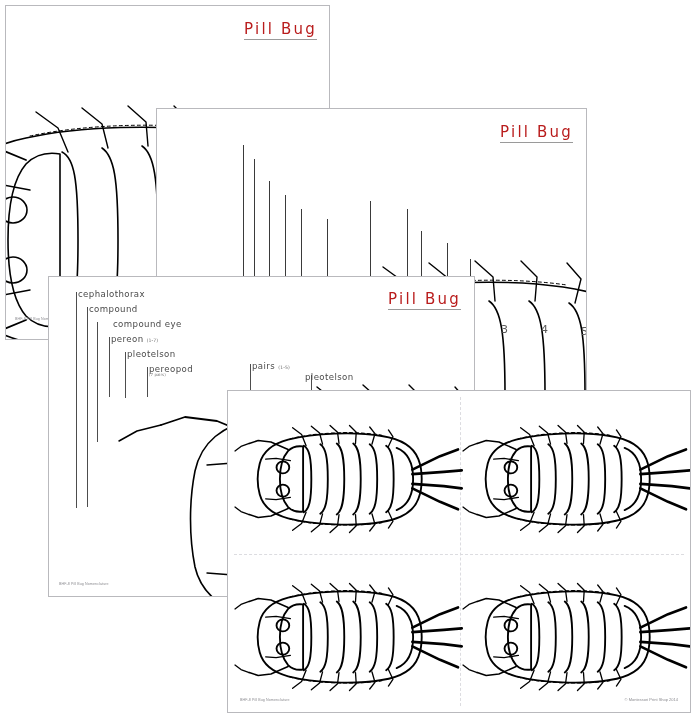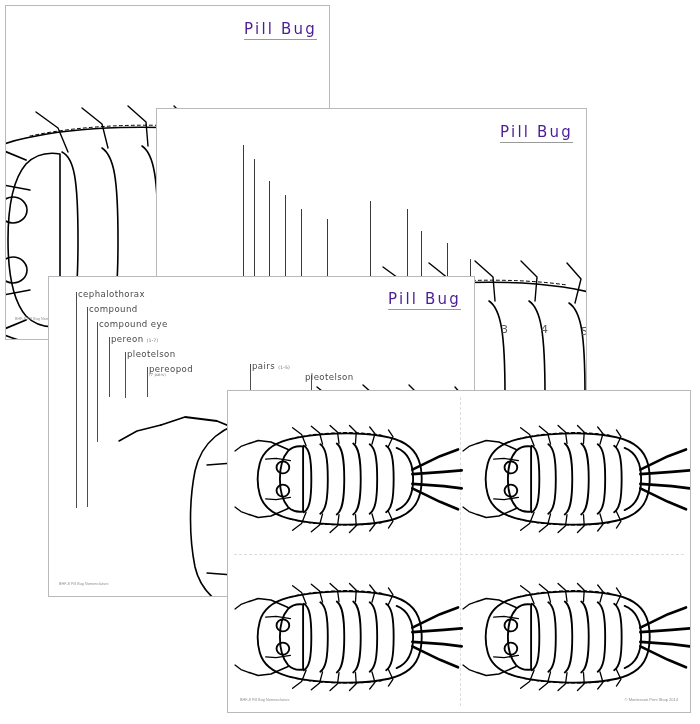--- a/index.html
+++ b/index.html
@@ -21,21 +21,21 @@
     background: #ffffff;
     border: 1px solid #b9b9bd;
     overflow: hidden;
   }
 
   .card-title {
     position: absolute;
     font-family: "DejaVu Sans", sans-serif;
     font-size: 15px;
     letter-spacing: 2.2px;
-    color: #4c1d95;
+    color: #b91c1c;
     border-bottom: 1px solid #9a9a9a;
     padding-bottom: 1px;
     white-space: nowrap;
   }
 
   .card-footer {
     position: absolute;
     font-family: "Liberation Sans", sans-serif;
     font-size: 3.6px;
     color: #8b8b90;
@@ -264,21 +264,21 @@
     <div class="lbl" style="left:29px; top:12px;">
       <span>cephalothorax</span>
     </div>
     <div class="leader" style="left:27px; top:15px; height:216px;"></div>
 
     <div class="lbl" style="left:40px; top:27px;">
       <span>compound</span>
     </div>
     <div class="leader" style="left:38px; top:30px; height:200px;"></div>
 
-    <div class="lbl" style="left:50px; top:42px;">
+    <div class="lbl" style="left:64px; top:42px;">
       <span>compound eye</span>
     </div>
     <div class="leader" style="left:48px; top:45px; height:120px;"></div>
 
     <div class="lbl" style="left:62px; top:57px;">
       <span>pereon</span>
       <span class="sub">(1-7)</span>
     </div>
     <div class="leader" style="left:60px; top:60px; height:60px;"></div>
 

